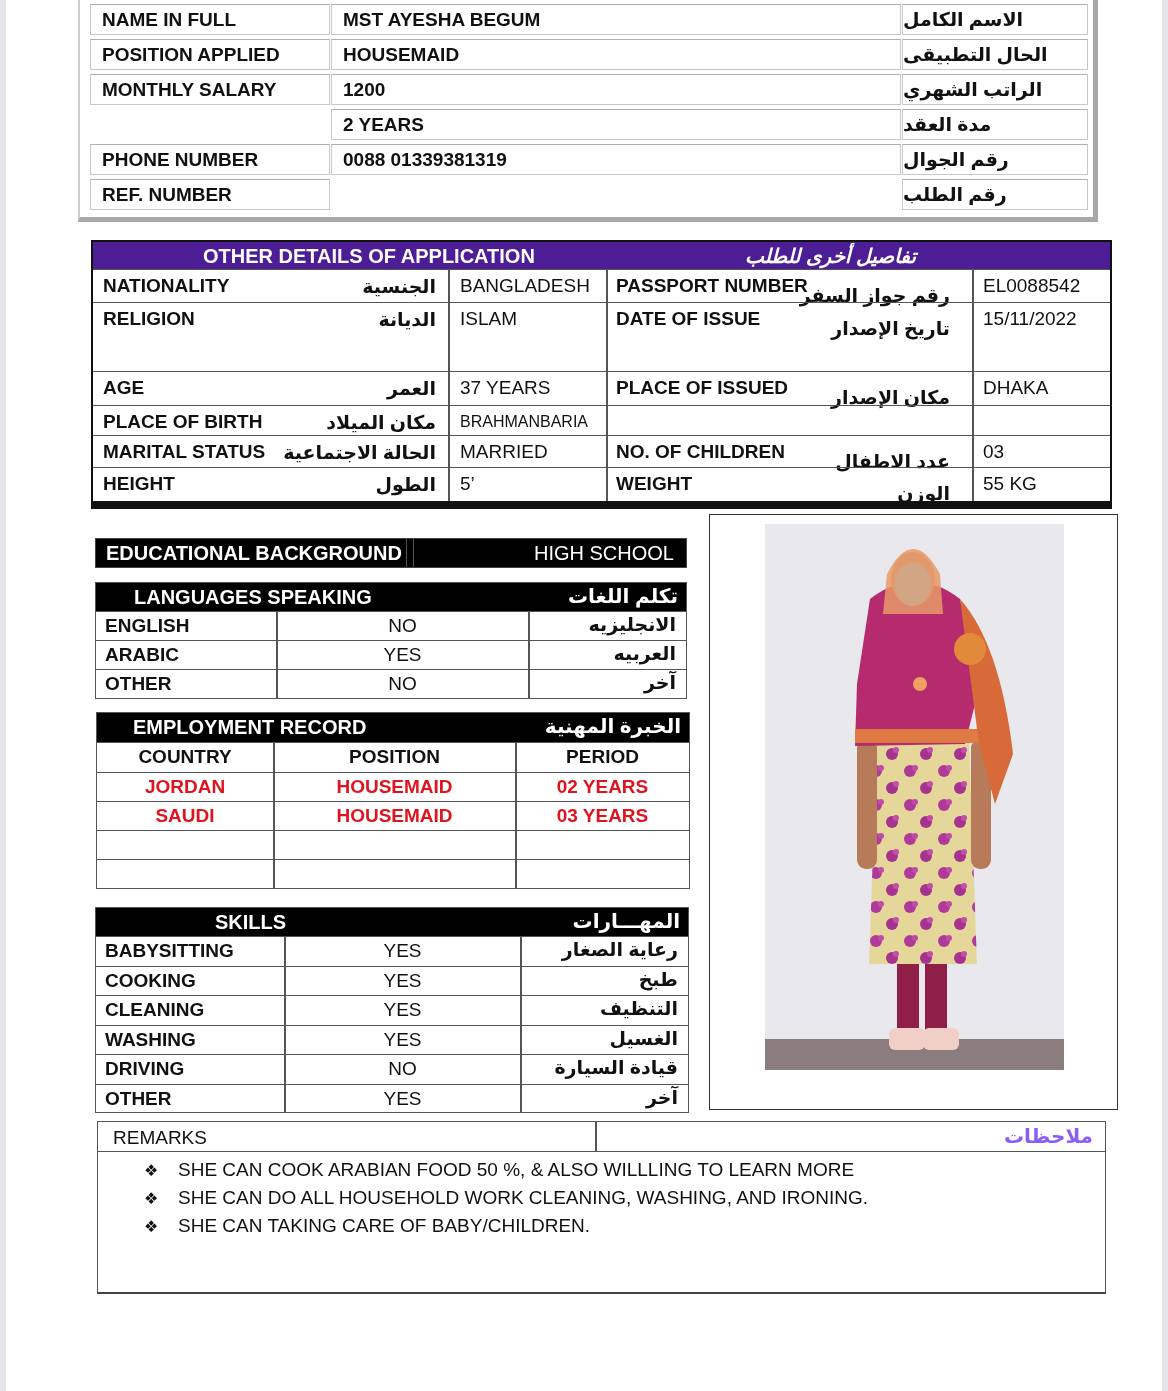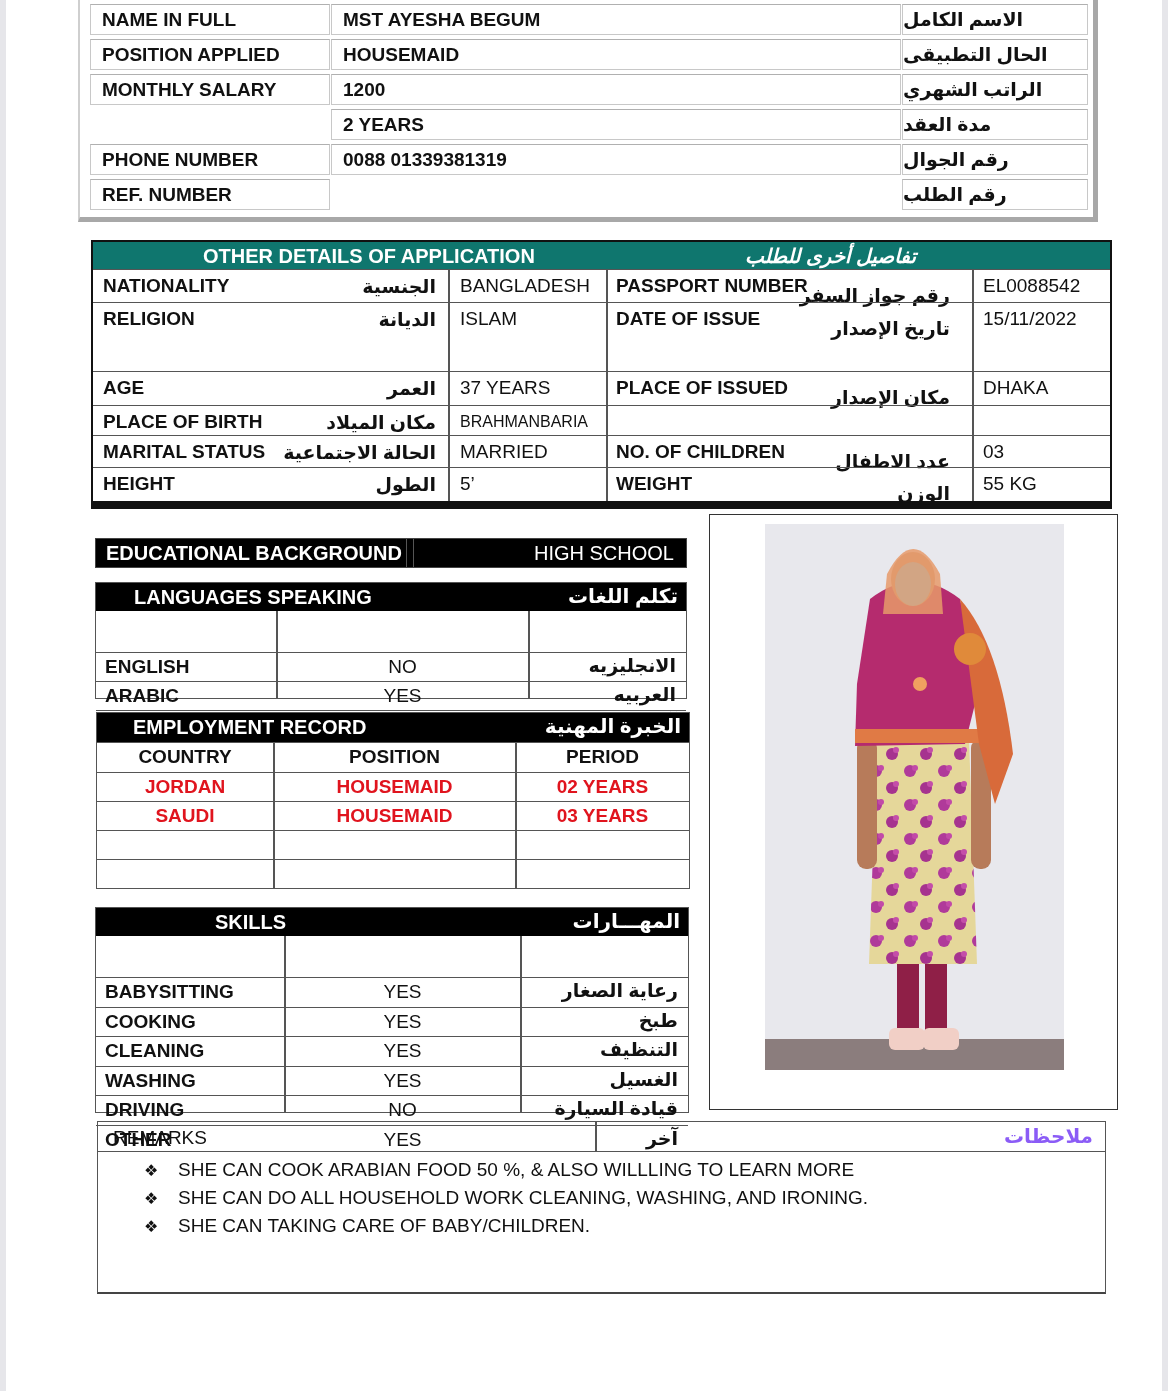--- a/index.html
+++ b/index.html
@@ -14,21 +14,21 @@
   .top-row { position: absolute; left: 10px; height: 31px; width: 1002px; }
   .top-cell { position: absolute; top: 0; height: 31px; border: 1.5px solid #c8c8c8; border-top: 1.5px solid #b0b0b0;
               display: flex; align-items: center; font-weight: bold; font-size: 19px; }
   .top-cell.l { left: 0; width: 240px; padding-left: 11px; }
   .top-cell.v { left: 241px; width: 570px; padding-left: 11px; }
   .top-cell.v.light { font-weight: normal; font-size: 18px; }
   .top-cell.a { left: 812px; width: 186px; justify-content: flex-end; padding-right: 14px; font-size: 19px; direction: rtl; }
 
   
   .other { position: absolute; left: 91px; top: 240px; width: 1021px; height: 269px; border: 2px solid #111; border-bottom: 8px solid #111; }
-  .other-head { position: absolute; left: 0; top: 0; width: 100%; height: 27px; background: #0f766e; color: #fff; font-weight: bold; font-size: 20px; }
+  .other-head { position: absolute; left: 0; top: 0; width: 100%; height: 27px; background: #4c1d95; color: #fff; font-weight: bold; font-size: 20px; }
   .other-head .en { position: absolute; left: 110px; top: 3px; }
   .other-head .ar { position: absolute; left: 652px; top: 2px; direction: rtl; font-style: italic; }
   .orow { position: absolute; left: 0; width: 100%; height: 33px; border-top: 1.5px solid #555; font-size: 19px; }
   .orow span { position: absolute; top: 5px; }
   .o-lbl { left: 10px; font-weight: bold; }
   .o-ar { right: 674px; font-weight: bold; direction: rtl; }
   .o-val { left: 367px; }
   .o-val.sm { font-size: 16px; top: 7px; }
   .o-lbl2 { left: 523px; font-weight: bold; }
   .o-ar2 { right: 160px; font-weight: bold; direction: rtl; margin-top: 9px; }
@@ -39,21 +39,21 @@
   .edu { position: absolute; left: 95px; top: 538px; width: 592px; height: 30px; background: #000; color: #fff; font-size: 20px; border: 1px solid #444; }
   .edu .lbl { position: absolute; left: 10px; top: 3px; font-weight: bold; }
   .edu .val { position: absolute; right: 12px; top: 3px; }
   .edu .sep { position: absolute; left: 310px; top: 0; width: 8px; height: 28px; border-left: 1px solid #555; border-right: 1px solid #555; }
 
   
   .sect { position: absolute; border: 1.5px solid #555; background: #fff; }
   .sect-head { position: absolute; left: 0; top: 0; width: 100%; background: #000; color: #fff; font-weight: bold; font-size: 20px; }
   .sect-head .en { position: absolute; top: 3px; }
   .sect-head .ar { position: absolute; right: 8px; top: 1px; direction: rtl; }
-  .srow { position: absolute; left: 0; width: 100%; border-top: 1.5px solid #555; font-size: 19px; margin-top: 41px; }
+  .srow { position: absolute; left: 0; width: 100%; border-top: 1.5px solid #555; font-size: 19px; }
   .srow .c1 { position: absolute; left: 9px; top: 3px; font-weight: bold; }
   .srow .c2 { position: absolute; top: 3px; text-align: center; }
   .srow .c3 { position: absolute; right: 10px; top: 1px; font-weight: bold; direction: rtl; }
   .svline { position: absolute; width: 1.5px; background: #555; }
 
   .emp-row { position: absolute; left: 0; width: 100%; border-top: 1.5px solid #555; font-size: 19px; font-weight: bold; }
   .emp-row span { position: absolute; top: 3px; text-align: center; }
   .red { color: #e0141e; }
 
   

